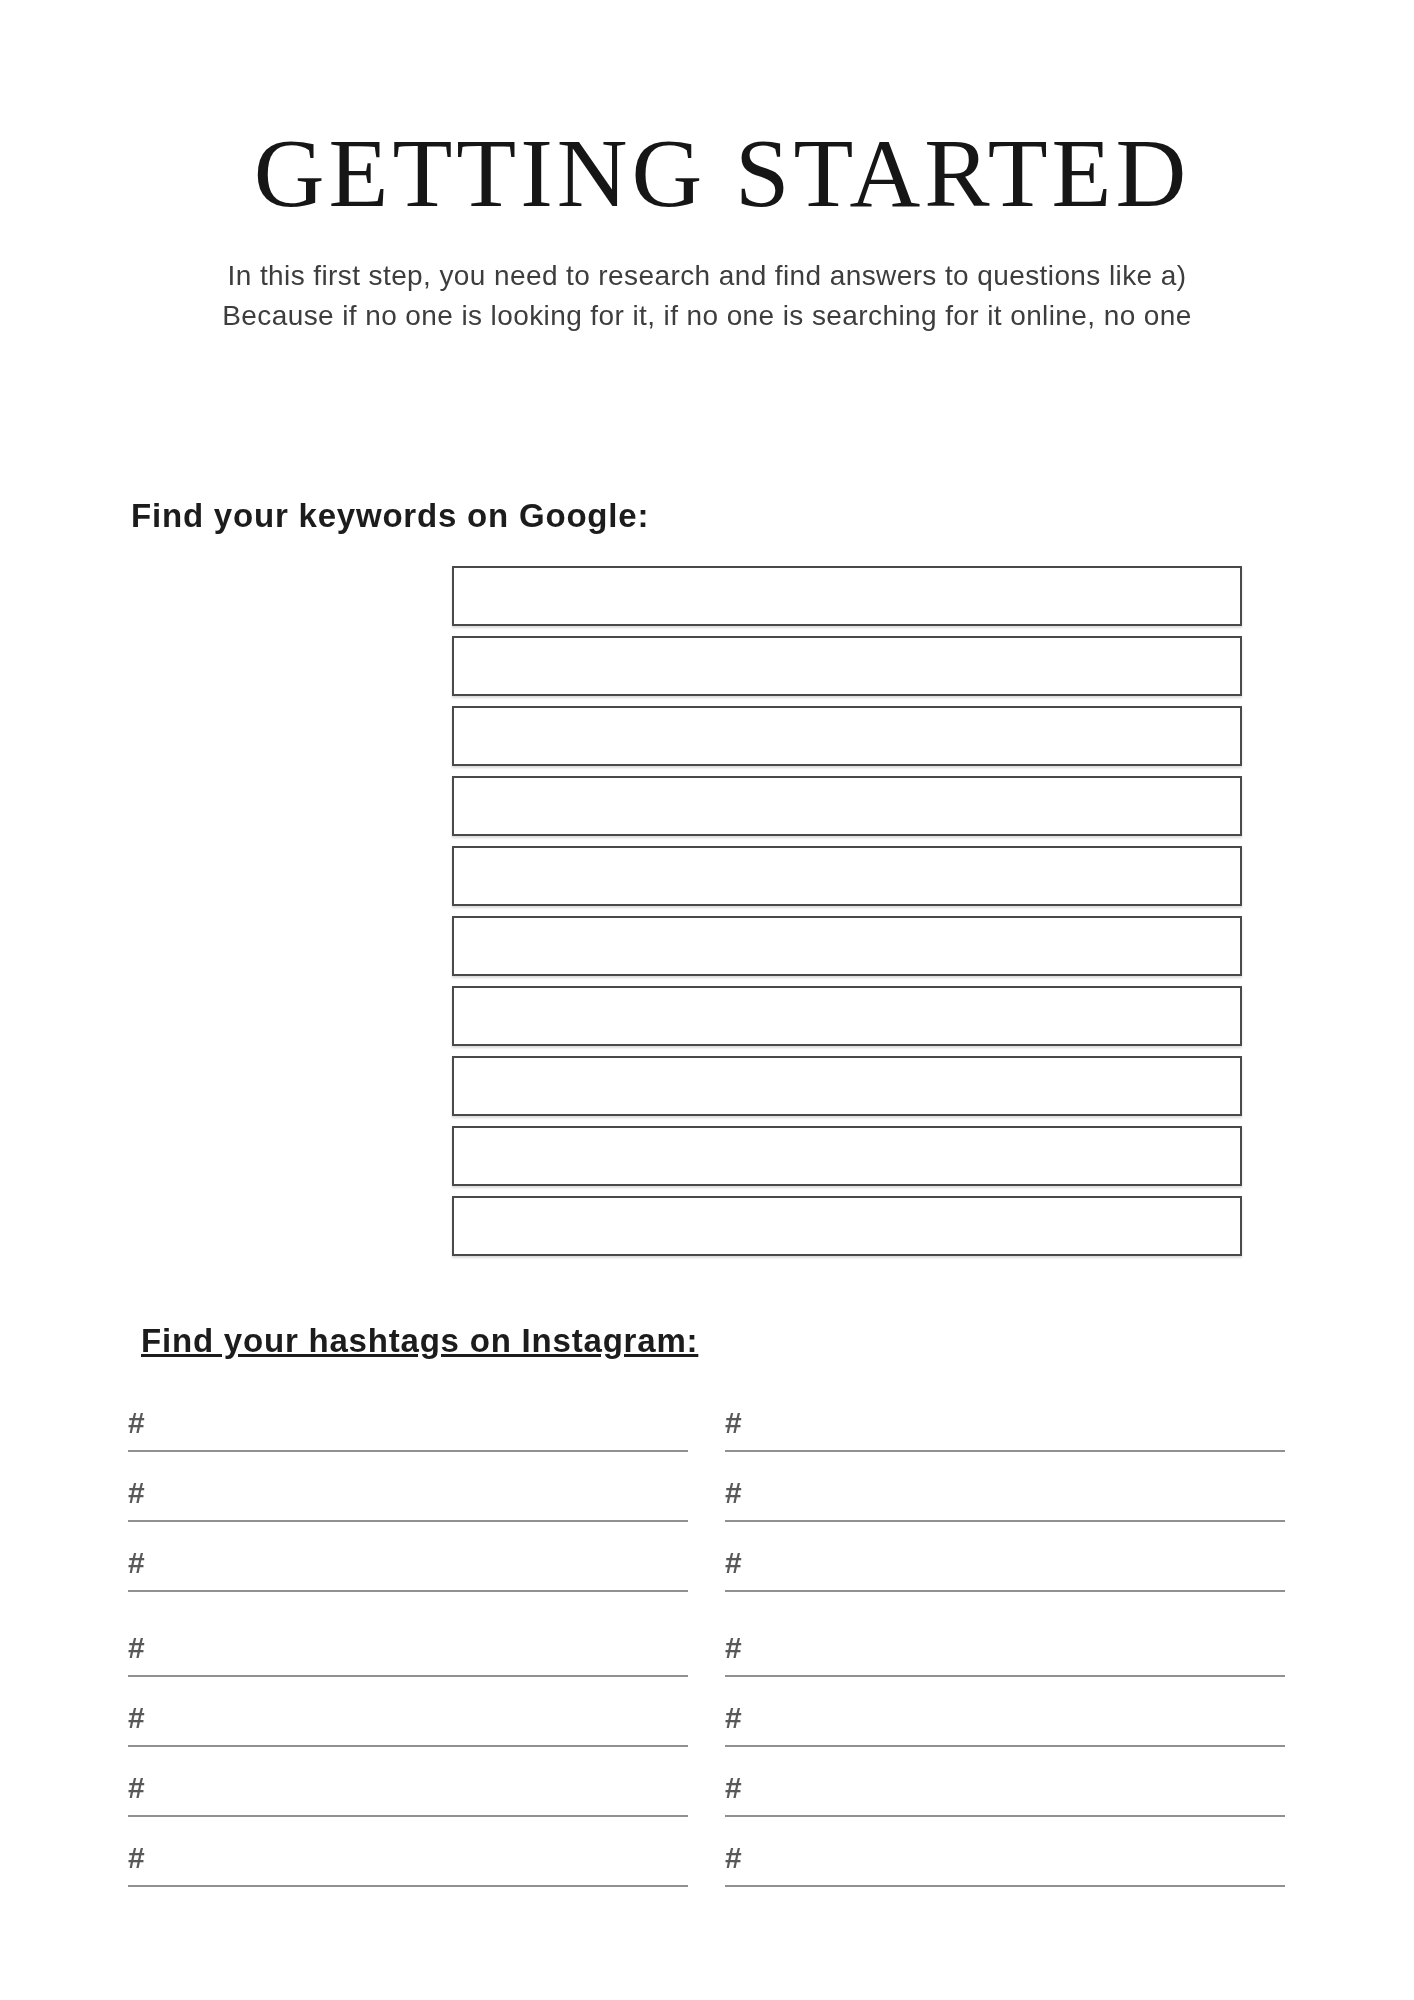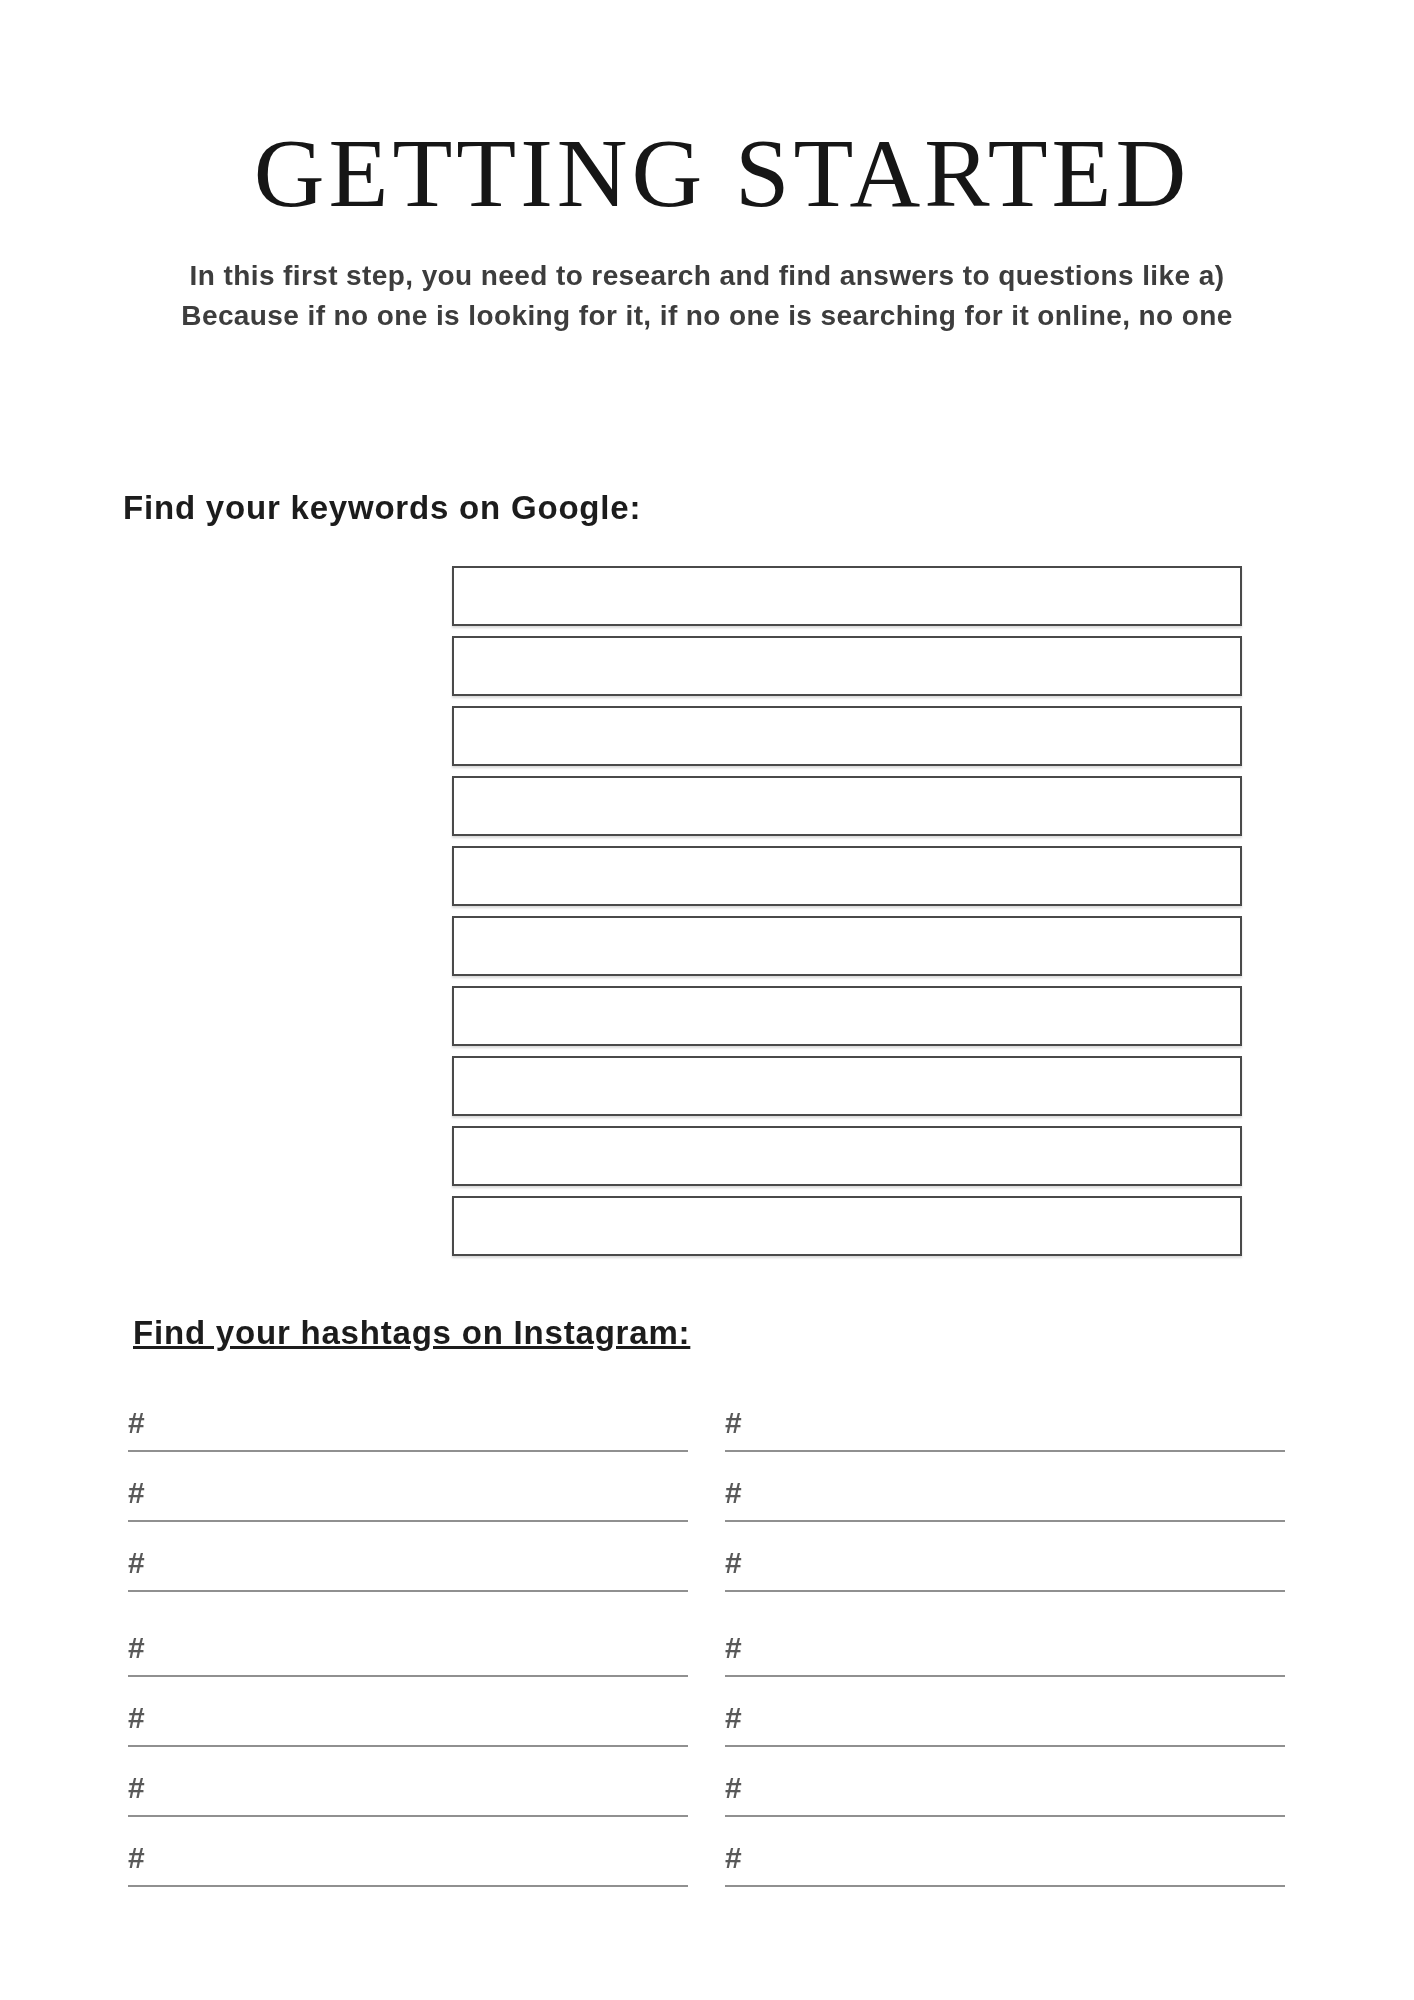--- a/index.html
+++ b/index.html
@@ -29,28 +29,28 @@
   }
 
   .intro {
     position: absolute;
     top: 256px;
     left: 0;
     width: 1414px;
     text-align: center;
     font-size: 28px;
     line-height: 40px;
-    font-weight: 700;
+    font-weight: 400;
     letter-spacing: 0.4px;
     color: #3d3d3d;
   }
 
   .sec-heading {
     position: absolute;
-    margin: 0;
+    margin: 8px;
     font-size: 33px;
     line-height: 34px;
     font-weight: 700;
     letter-spacing: 0.8px;
     color: #1c1c1c;
     white-space: nowrap;
   }
   .heading-keywords { top: 491px; left: 123px; }
   .heading-hashtags { top: 1316px; left: 133px; text-decoration: underline; }
 

